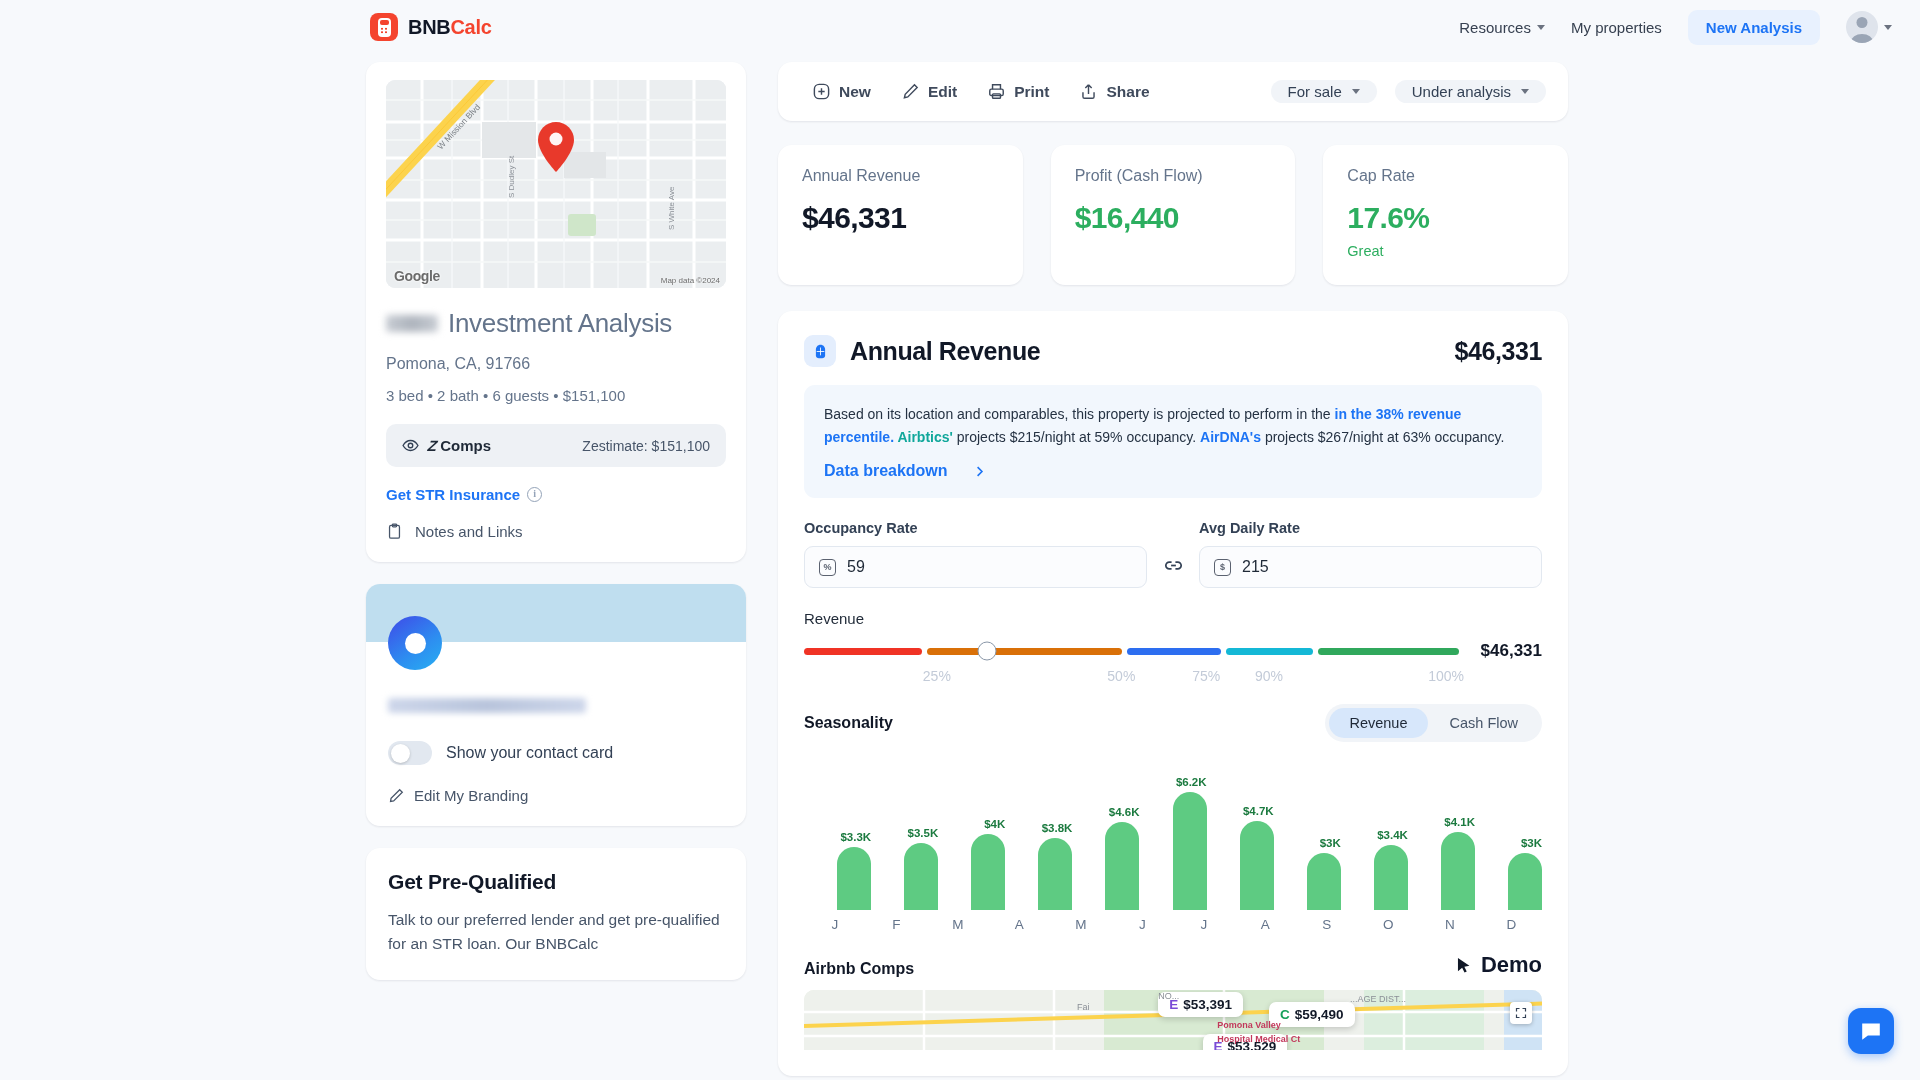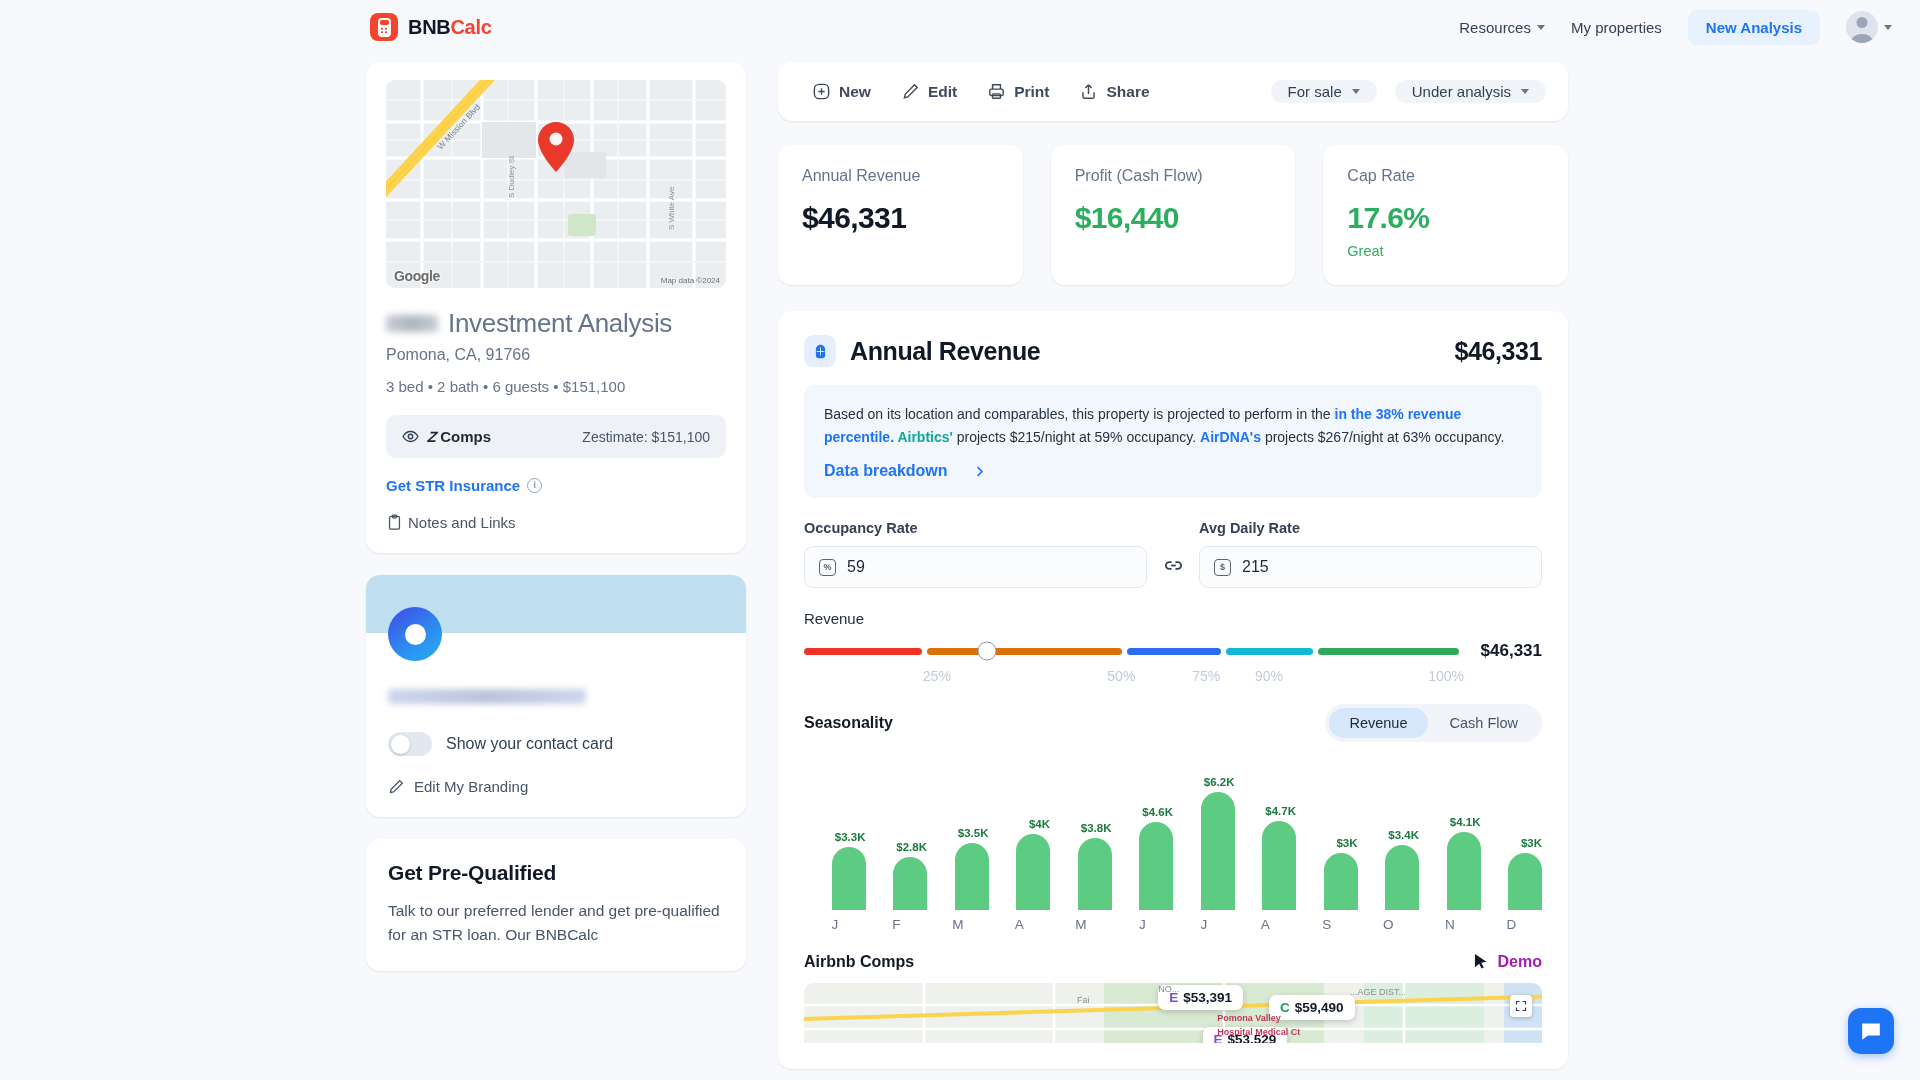--- a/index.html
+++ b/index.html
@@ -106,21 +106,21 @@
   }
   .prop-title {
     margin-top: 20px; font-size: 26px; font-weight: 400; color: #64748b;
     display: flex; align-items: center; gap: 10px; letter-spacing: -.3px;
   }
   .redacted {
     display: inline-block; width: 52px; height: 17px; border-radius: 3px;
     background: linear-gradient(90deg,#c7ccd3,#aeb4bd,#c7ccd3);
     filter: blur(3.5px);
   }
-  .prop-loc { margin-top: 7px; font-size: 16px; color: #64748b; }
+  .prop-loc { margin-top: 16px; font-size: 16px; color: #64748b; }
   .prop-meta { margin-top: 14px; font-size: 15px; color: #64748b; }
 
   .zillow-row {
     margin-top: 20px; background: #eef1f5; border-radius: 10px;
     padding: 13px 16px; display: flex; align-items: center; gap: 10px;
     cursor: pointer;
   }
   .zillow-left { display: flex; align-items: center; gap: 9px; }
   .eye-ic { width: 17px; height: 17px; color: #334155; }
   .zillow-brand {
@@ -136,21 +136,21 @@
   .link-row {
     margin-top: 19px; display: flex; align-items: center; gap: 7px;
     font-size: 15px; font-weight: 600; color: #1d74f5; cursor: pointer;
   }
   .info-ic {
     width: 15px; height: 15px; border: 1.4px solid #94a3b8; border-radius: 50%;
     color: #94a3b8; font-size: 10px; line-height: 12px; text-align: center;
     font-weight: 700; font-family: "Liberation Serif", serif;
   }
   .notes-row {
-    margin-top: 20px; display: flex; align-items: center; gap: 5px;
+    margin-top: 20px; display: flex; align-items: center; gap: 12px;
     font-size: 15px; color: #475569; cursor: pointer;
   }
 
   
   .brand-card { overflow: hidden; padding-bottom: 22px; }
   .brand-banner { height: 58px; background: #bfdeef; }
   .brand-logo-wrap { padding: 0 22px; margin-top: -26px; }
   .brand-logo {
     width: 54px; height: 54px; border-radius: 50%;
     background: linear-gradient(145deg,#3f49e8 0%,#2d8ef0 60%,#27b0f2 100%);
@@ -305,21 +305,21 @@
     width: 34px; background: #5ecb82; border-radius: 17px 17px 0 0;
     cursor: pointer;
   }
   .chart-axis { display: flex; margin-top: 7px; }
   .axis-lbl { flex: 1; text-align: center; font-size: 13.5px; color: #64748b; }
 
   .comps-head { margin-top: 20px; display: flex; align-items: flex-end; }
   .comps-title { font-size: 16px; font-weight: 700; color: #111827; }
   .demo-badge {
     margin-left: auto; display: flex; align-items: center; gap: 8px;
-    font-size: 16px; font-weight: 700; color: #a21caf;
+    font-size: 22px; font-weight: 700; color: #0f172a;
   }
   .comps-map {
     margin-top: 12px; height: 60px; border-radius: 10px 10px 0 0;
     overflow: hidden; position: relative; background: #e9efe4;
   }
   .mchip {
     position: absolute; background: #fff; border-radius: 7px;
     padding: 5px 11px; font-size: 13.5px; font-weight: 700; color: #111827;
     box-shadow: 0 2px 6px rgba(0,0,0,.18); display: flex; align-items: center; gap: 5px;
     white-space: nowrap;
@@ -615,24 +615,20 @@
           <button class="seg-btn">Cash Flow</button>
         </div>
       </div>
 
       <div class="chart" id="chart">
           <div class="bar-col">
             <div class="bar-val" style="color: rgb(27, 122, 63);">$3.3K</div>
             <div class="bar" style="height: 63px; background: rgb(94, 203, 130);"></div>
           </div>
           <div class="bar-col">
-            <div class="bar-val" style="color: rgb(27, 122, 63);">$2.8K</div>
-            <div class="bar" style="height: 53px; background: rgb(94, 203, 130);"></div>
-          </div>
-          <div class="bar-col">
             <div class="bar-val" style="color: rgb(27, 122, 63);">$3.5K</div>
             <div class="bar" style="height: 67px; background: rgb(94, 203, 130);"></div>
           </div>
           <div class="bar-col">
             <div class="bar-val" style="color: rgb(27, 122, 63);">$4K</div>
             <div class="bar" style="height: 76px; background: rgb(94, 203, 130);"></div>
           </div>
           <div class="bar-col">
             <div class="bar-val" style="color: rgb(27, 122, 63);">$3.8K</div>
             <div class="bar" style="height: 72px; background: rgb(94, 203, 130);"></div>

